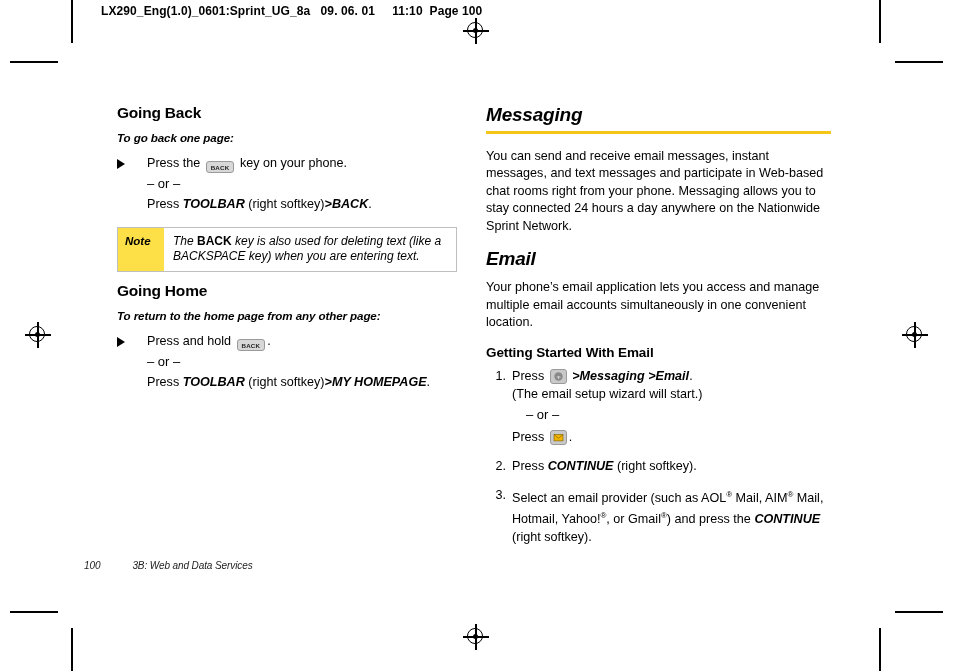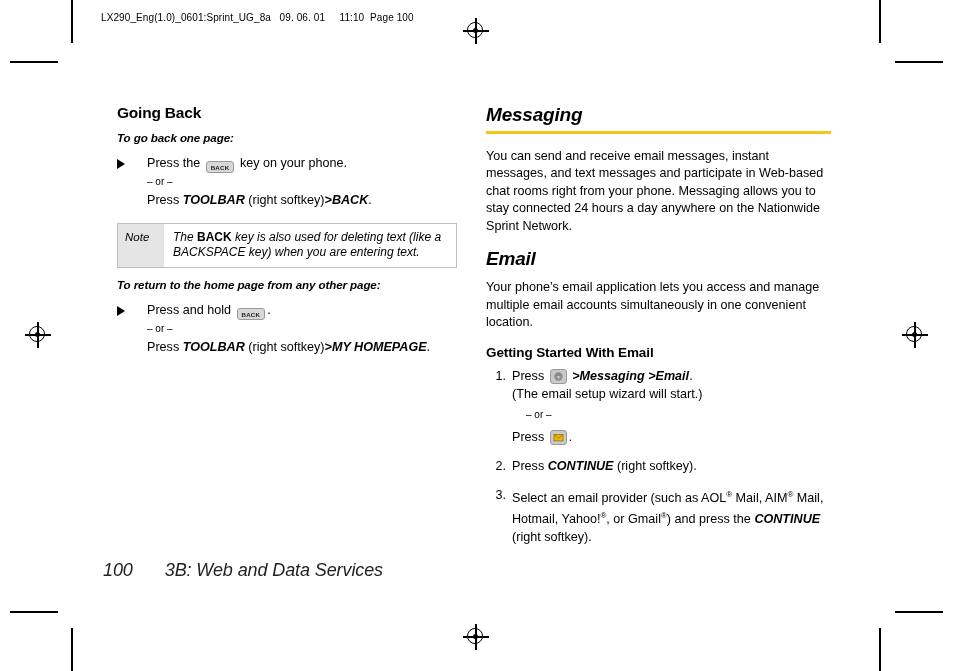--- a/index.html
+++ b/index.html
@@ -56,24 +56,24 @@
     position: absolute;
     left: 10px; top: 10px;
     width: 5px; height: 5px;
     background: #000;
     border-radius: 50%;
   }
 
   
   .runhead {
     position: absolute;
-    top: 12px;
+    top: 4px;
     left: 101px;
-    font-size: 10px;
-    font-weight: normal;
+    font-size: 12px;
+    font-weight: bold;
     letter-spacing: 0.1px;
     white-space: pre;
   }
 
   
   .page {
     position: absolute;
     left: 0; top: 0;
     width: 954px;
     height: 671px;
@@ -147,21 +147,21 @@
     border-top: 5px solid transparent;
     border-bottom: 5px solid transparent;
   }
   .indent {
     padding-left: 30px;
     font-size: 12.6px;
     line-height: 18px;
     margin-bottom: 2px;
   }
   .or {
-    font-size: 10px;
+    font-size: 13px;
     padding-left: 30px;
     margin: 3px 0 4px 0;
   }
   .ital {
     font-style: italic;
     font-weight: bold;
   }
   .ital-plain {
     font-style: italic;
   }
@@ -196,26 +196,26 @@
 
   
   .notebox {
     display: flex;
     border: 1px solid #bfbfbf;
     margin: 14px 0 10px 0;
     width: 340px;
     box-sizing: border-box;
   }
   .notebox .tag {
-    background: #e5e5e5;
+    background: #fde047;
     width: 46px;
     flex: 0 0 46px;
     font-size: 11.5px;
     font-style: italic;
-    font-weight: normal;
+    font-weight: bold;
     color: #000;
     padding: 7px 0 0 7px;
     box-sizing: border-box;
   }
   .notebox .txt {
     padding: 6px 8px 7px 9px;
     font-size: 12px;
     line-height: 15px;
   }
 
@@ -241,23 +241,23 @@
     font-size: 12.6px;
   }
   .sup {
     font-size: 8px;
     vertical-align: 5px;
   }
 
   
   .footer {
     position: absolute;
-    left: 103px;
+    left: 84px;
     top: 560px;
-    font-size: 18px;
+    font-size: 10px;
     font-style: italic;
     color: #222;
     letter-spacing: -0.1px;
   }
   .footer .pg { margin-right: 32px; }
 </style>
 </head>
 <body>
 
 <div class="crop-v" style="left:71px; top:0px; height:43px;"></div>
@@ -318,20 +318,21 @@
       <span>Press</span>
       <span class="ital">TOOLBAR</span>
       <span>(right softkey)</span><span class="ital">&gt;</span><span class="ital">BACK</span><span>.</span>
     </div>
 
     <div class="notebox">
       <div class="tag">Note</div>
       <div class="txt"><span class="ital-plain">The </span><span style="font-weight:bold">BACK</span><span class="ital-plain"> key is also used for deleting text (like a BACKSPACE key) when you are entering text.</span></div>
     </div>
 
+    <h3 class="head2">Going Home</h3>
 
     <p class="italic-lead">To return to the home page from any other page:</p>
 
     <div class="step-arrow">
       <span class="tri"></span>
       <span>Press and hold</span>
       <span class="keycap">BACK</span><span>.</span>
     </div>
 
     <div class="or">– or –</div>

